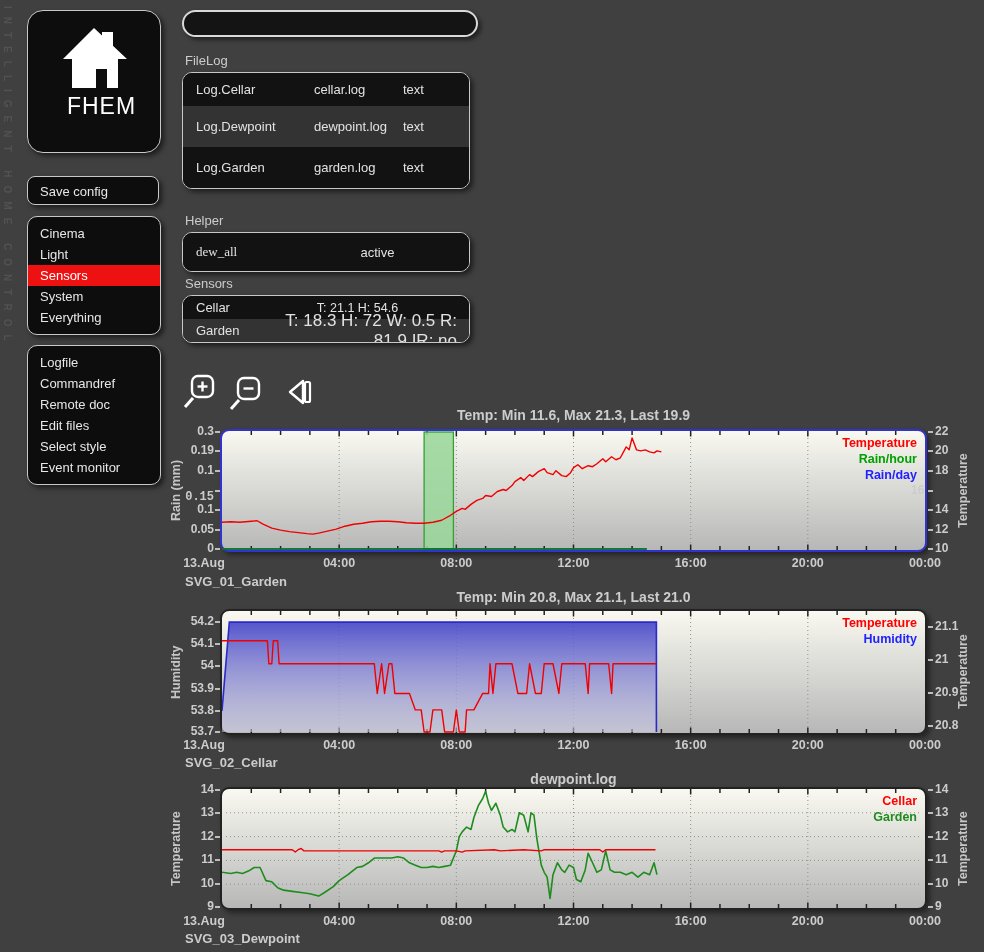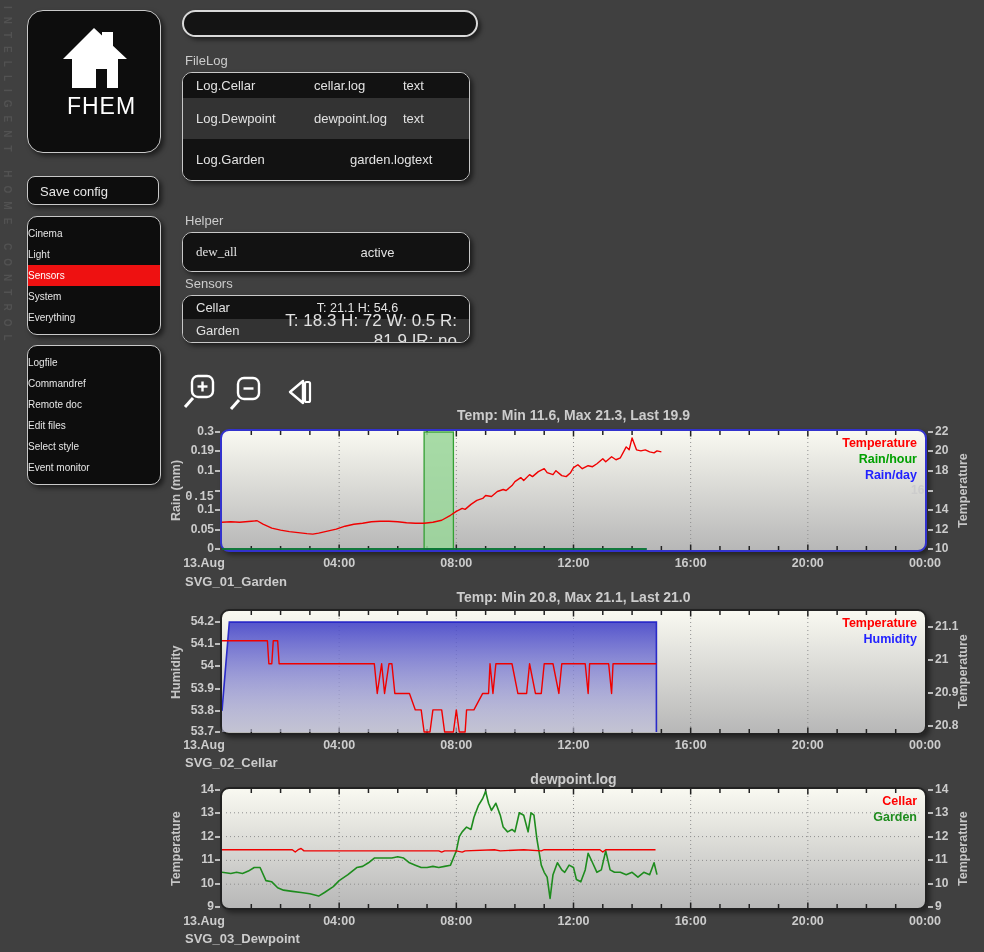--- a/index.html
+++ b/index.html
@@ -20,21 +20,21 @@
     position:absolute;background:#0d0d0d;border:1px solid #c8c8c8;
     border-radius:10px;box-shadow:3px 3px 5px rgba(0,0,0,.55);
     color:#e6e6e6;
   }
   .logo-box{left:27px;top:10px;width:132px;height:141px;border-radius:16px;cursor:pointer;}
   .logo-box svg{display:block;margin:14px auto 0 auto;}
   .logo-label{text-align:center;color:#fff;font-size:23px;margin-top:2px;letter-spacing:1px;padding-left:15px;}
   .save-btn{left:27px;top:176px;width:132px;height:29px;border-radius:8px;
     font-size:13px;line-height:29px;padding-left:12px;box-sizing:border-box;cursor:pointer;}
   .menu{padding:6px 0;}
-  .menu-item{height:21px;line-height:21px;padding-left:0;font-size:10px;color:#e6e6e6;cursor:pointer;}
+  .menu-item{height:21px;line-height:21px;padding-left:12px;font-size:13px;color:#e6e6e6;cursor:pointer;}
   .menu-item.active{background:#ee1111;color:#fff;}
   .section-label{position:absolute;color:#cccccc;font-size:13px;}
   .tbl{overflow:hidden;padding:0;border-radius:10px;}
   .tbl-row{display:flex;align-items:center;font-size:13px;color:#e2e2e2;background:#121212;}
   .tbl-row.alt{background:#333333;}
   .search{
     position:absolute;left:182px;top:10px;width:296px;height:27px;box-sizing:border-box;
     background:#141414;border:2px solid #d9d9d9;border-radius:14px;
     box-shadow:3px 3px 4px rgba(0,0,0,.5);color:#eee;font-size:13px;padding:0 12px;outline:none;
   }
@@ -91,33 +91,33 @@
     <div class="menu-item">Remote doc</div>
     <div class="menu-item">Edit files</div>
     <div class="menu-item">Select style</div>
     <div class="menu-item">Event monitor</div>
   </div>
 
 <input class="search" value="" placeholder="" style="">
 
 <div class="section-label" style="left:185px;top:53px;">FileLog</div>
 <div class="box tbl" style="left:182px;top:72px;width:286px;" id="filelog-table">
-    <div class="tbl-row" style="height: 25px;">
+    <div class="tbl-row" style="height: 33px;">
       <span style="flex: 0 0 118px; padding-left: 13px;">Log.Cellar</span>
       <span style="flex: 1 1 0%;">cellar.log</span>
       <span style="flex: 0 0 66px;">text</span>
     </div>
     <div class="tbl-row alt" style="height: 41px;">
       <span style="flex: 0 0 118px; padding-left: 13px;">Log.Dewpoint</span>
       <span style="flex: 1 1 0%;">dewpoint.log</span>
       <span style="flex: 0 0 66px;">text</span>
     </div>
     <div class="tbl-row" style="height: 41px;">
       <span style="flex: 0 0 118px; padding-left: 13px;">Log.Garden</span>
-      <span style="flex: 1 1 0%; margin-left: 36px;">garden.log</span>
+      <span style="flex: 1 1 0%;">garden.log</span>
       <span style="flex: 0 0 66px;">text</span>
     </div>
   </div>
 
 <div class="section-label" style="left:185px;top:213px;">Helper</div>
 <div class="box tbl" style="left:182px;top:232px;width:286px;" id="helper-table">
     <div class="tbl-row" style="height: 38px;">
       <span style="flex: 0 0 130px; padding-left: 13px; font-family: Liberation Serif, serif;">dew_all</span>
       <span style="flex: 1 1 0%; text-align: center; padding-right: 40px;">active</span>
     </div>

